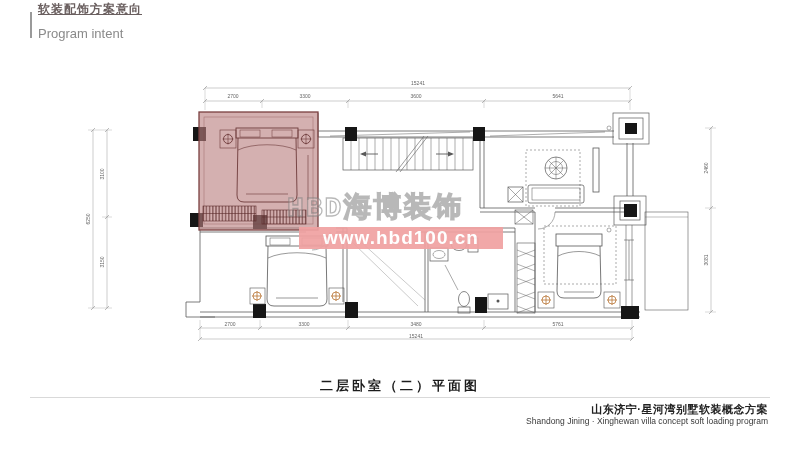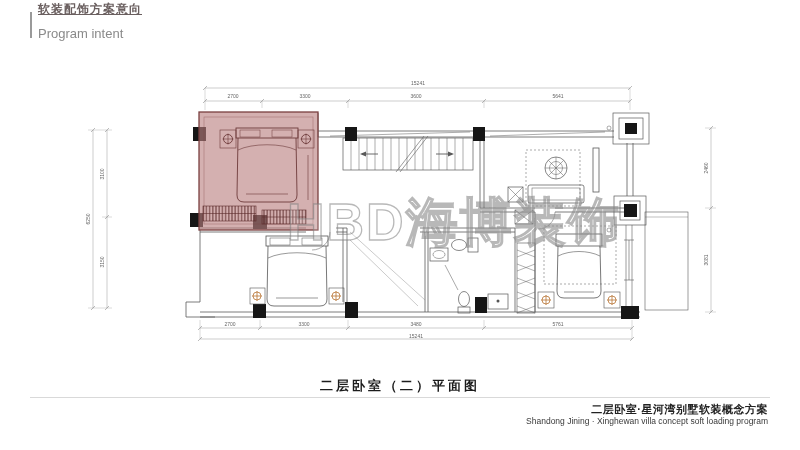--- a/index.html
+++ b/index.html
@@ -9,22 +9,22 @@
   .hdr-bar{position:absolute;left:30px;top:12px;width:2px;height:26px;background:#9a9a9a;}
   .hdr-cn{position:absolute;left:38px;top:1px;font-size:12px;font-weight:bold;color:#6a5f5f;letter-spacing:1px;text-decoration:underline;}
   .hdr-en{position:absolute;left:38px;top:26px;font-size:13px;color:#8a8a8a;}
   
   .divider{position:absolute;left:30px;top:397px;width:740px;height:1px;background:#d9d9d9;}
   .caption{position:absolute;left:0;top:377px;width:800px;text-align:center;
            font-size:13px;font-weight:bold;color:#1c1c1c;letter-spacing:3px;}
   .ft-cn{position:absolute;right:32px;top:402px;font-size:11px;font-weight:bold;color:#222;text-align:right;letter-spacing:0.5px;}
   .ft-en{position:absolute;right:32px;top:416px;font-size:8.5px;color:#3a3a3a;text-align:left;}
   
-  .wm-brand{position:absolute;left:287px;top:188px;font-size:52px;font-weight:bold;letter-spacing:2px;
-            color:rgba(255,255,255,0.18);-webkit-text-stroke:1.3px rgba(125,125,125,0.55);white-space:nowrap;}
+  .wm-brand{position:absolute;left:287px;top:188px;font-size:28px;font-weight:bold;letter-spacing:2px;
+            color:rgba(255,255,255,0.18);-webkit-text-stroke:1.3px rgba(125,125,125,0.55);white-space:nowrap;font-family:Liberation Mono, monospace;}
   .wm-band{position:absolute;left:299px;top:227px;width:204px;height:22px;background:#f0a2a2;opacity:0.93;
            display:flex;align-items:center;justify-content:center;}
   .wm-url{font-size:19px;font-weight:bold;color:#ffffff;letter-spacing:1px;}
   svg text{font-family:"Liberation Sans",sans-serif;}
 </style>
 </head>
 <body>
 
 <div class="page">
 
@@ -241,18 +241,21 @@
       <text x="416" y="337.5">15241</text>
       <text x="90" y="219" transform="rotate(-90 90,219)">6250</text>
       <text x="104" y="174" transform="rotate(-90 104,174)">3100</text>
       <text x="104" y="262" transform="rotate(-90 104,262)">3150</text>
       <text x="708" y="168" transform="rotate(-90 708,168)">2460</text>
       <text x="708" y="260" transform="rotate(-90 708,260)">3081</text>
     </g>
   </svg>
 
   <div class="wm-brand">HBD海博装饰</div>
+  <div class="wm-band">
+    <span class="wm-url">www.hbd100.cn</span>
+  </div>
 
   <div class="caption">二层卧室（二）平面图</div>
   <div class="divider"></div>
-  <div class="ft-cn">二层卧室·星河湾别墅软装概念方案</div>
+  <div class="ft-cn">山东济宁·星河湾别墅软装概念方案</div>
   <div class="ft-en">Shandong Jining · Xinghewan villa concept soft loading program</div>
 </div>
 
 </body></html>

